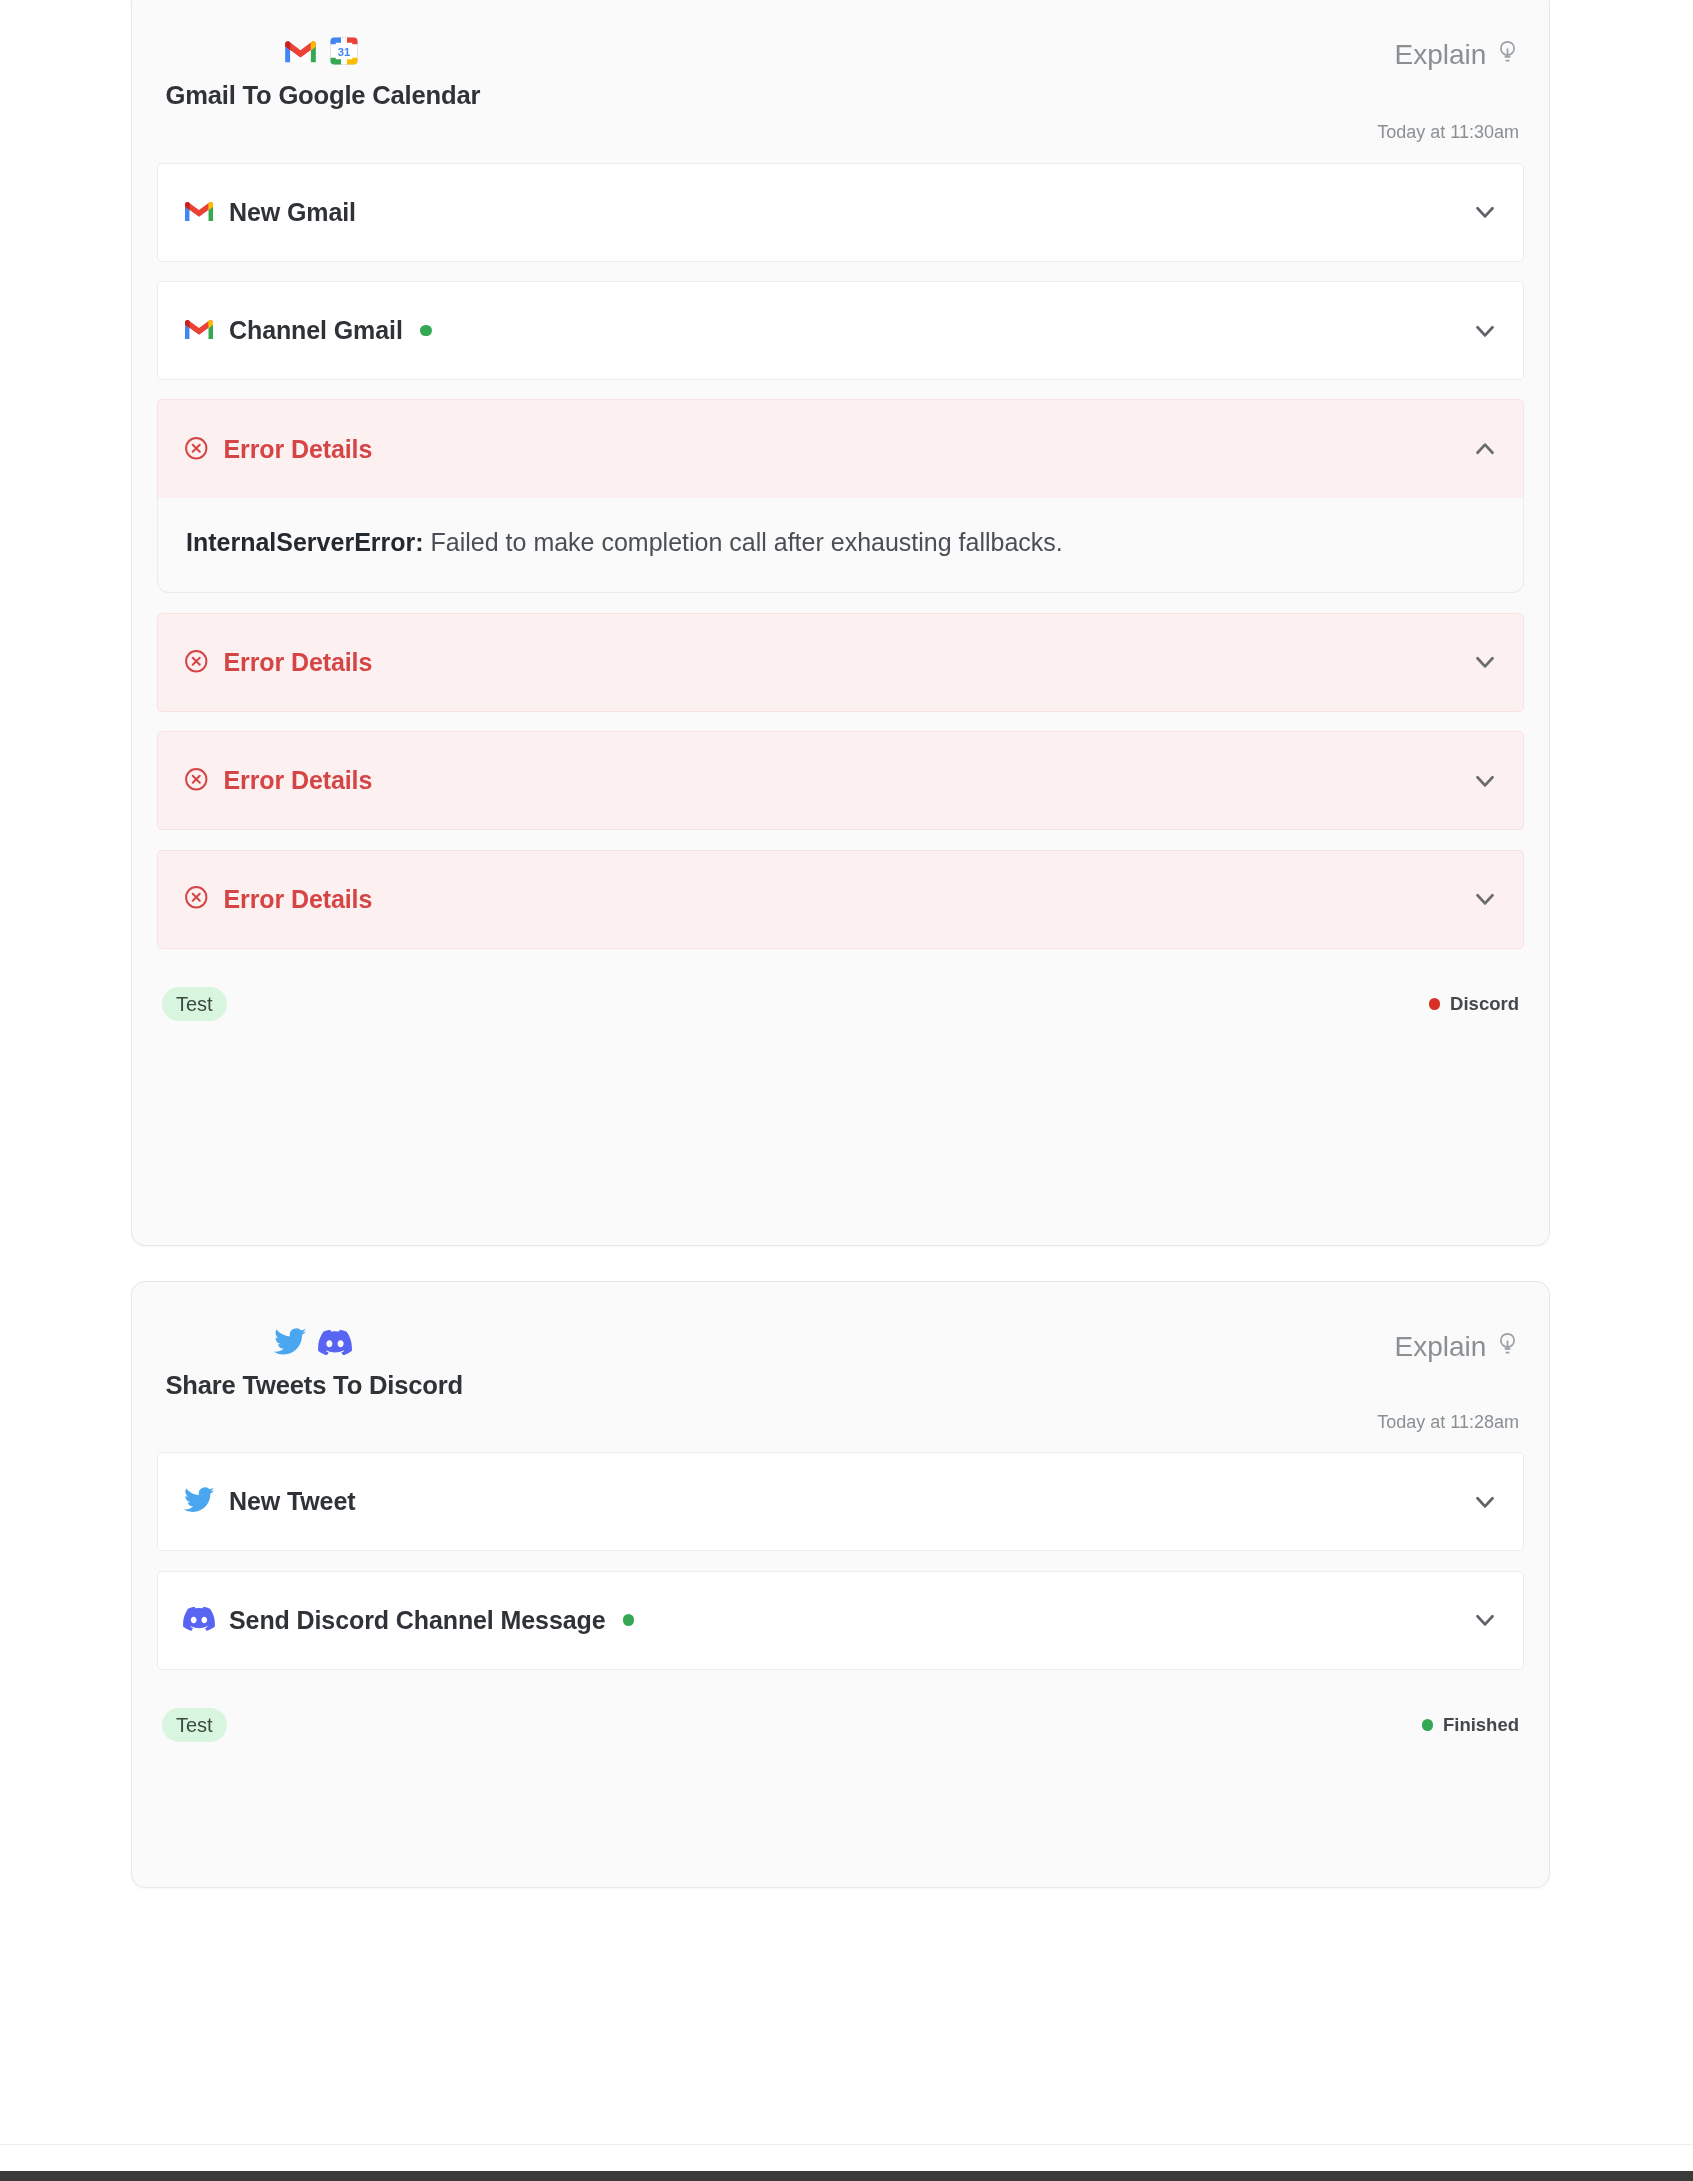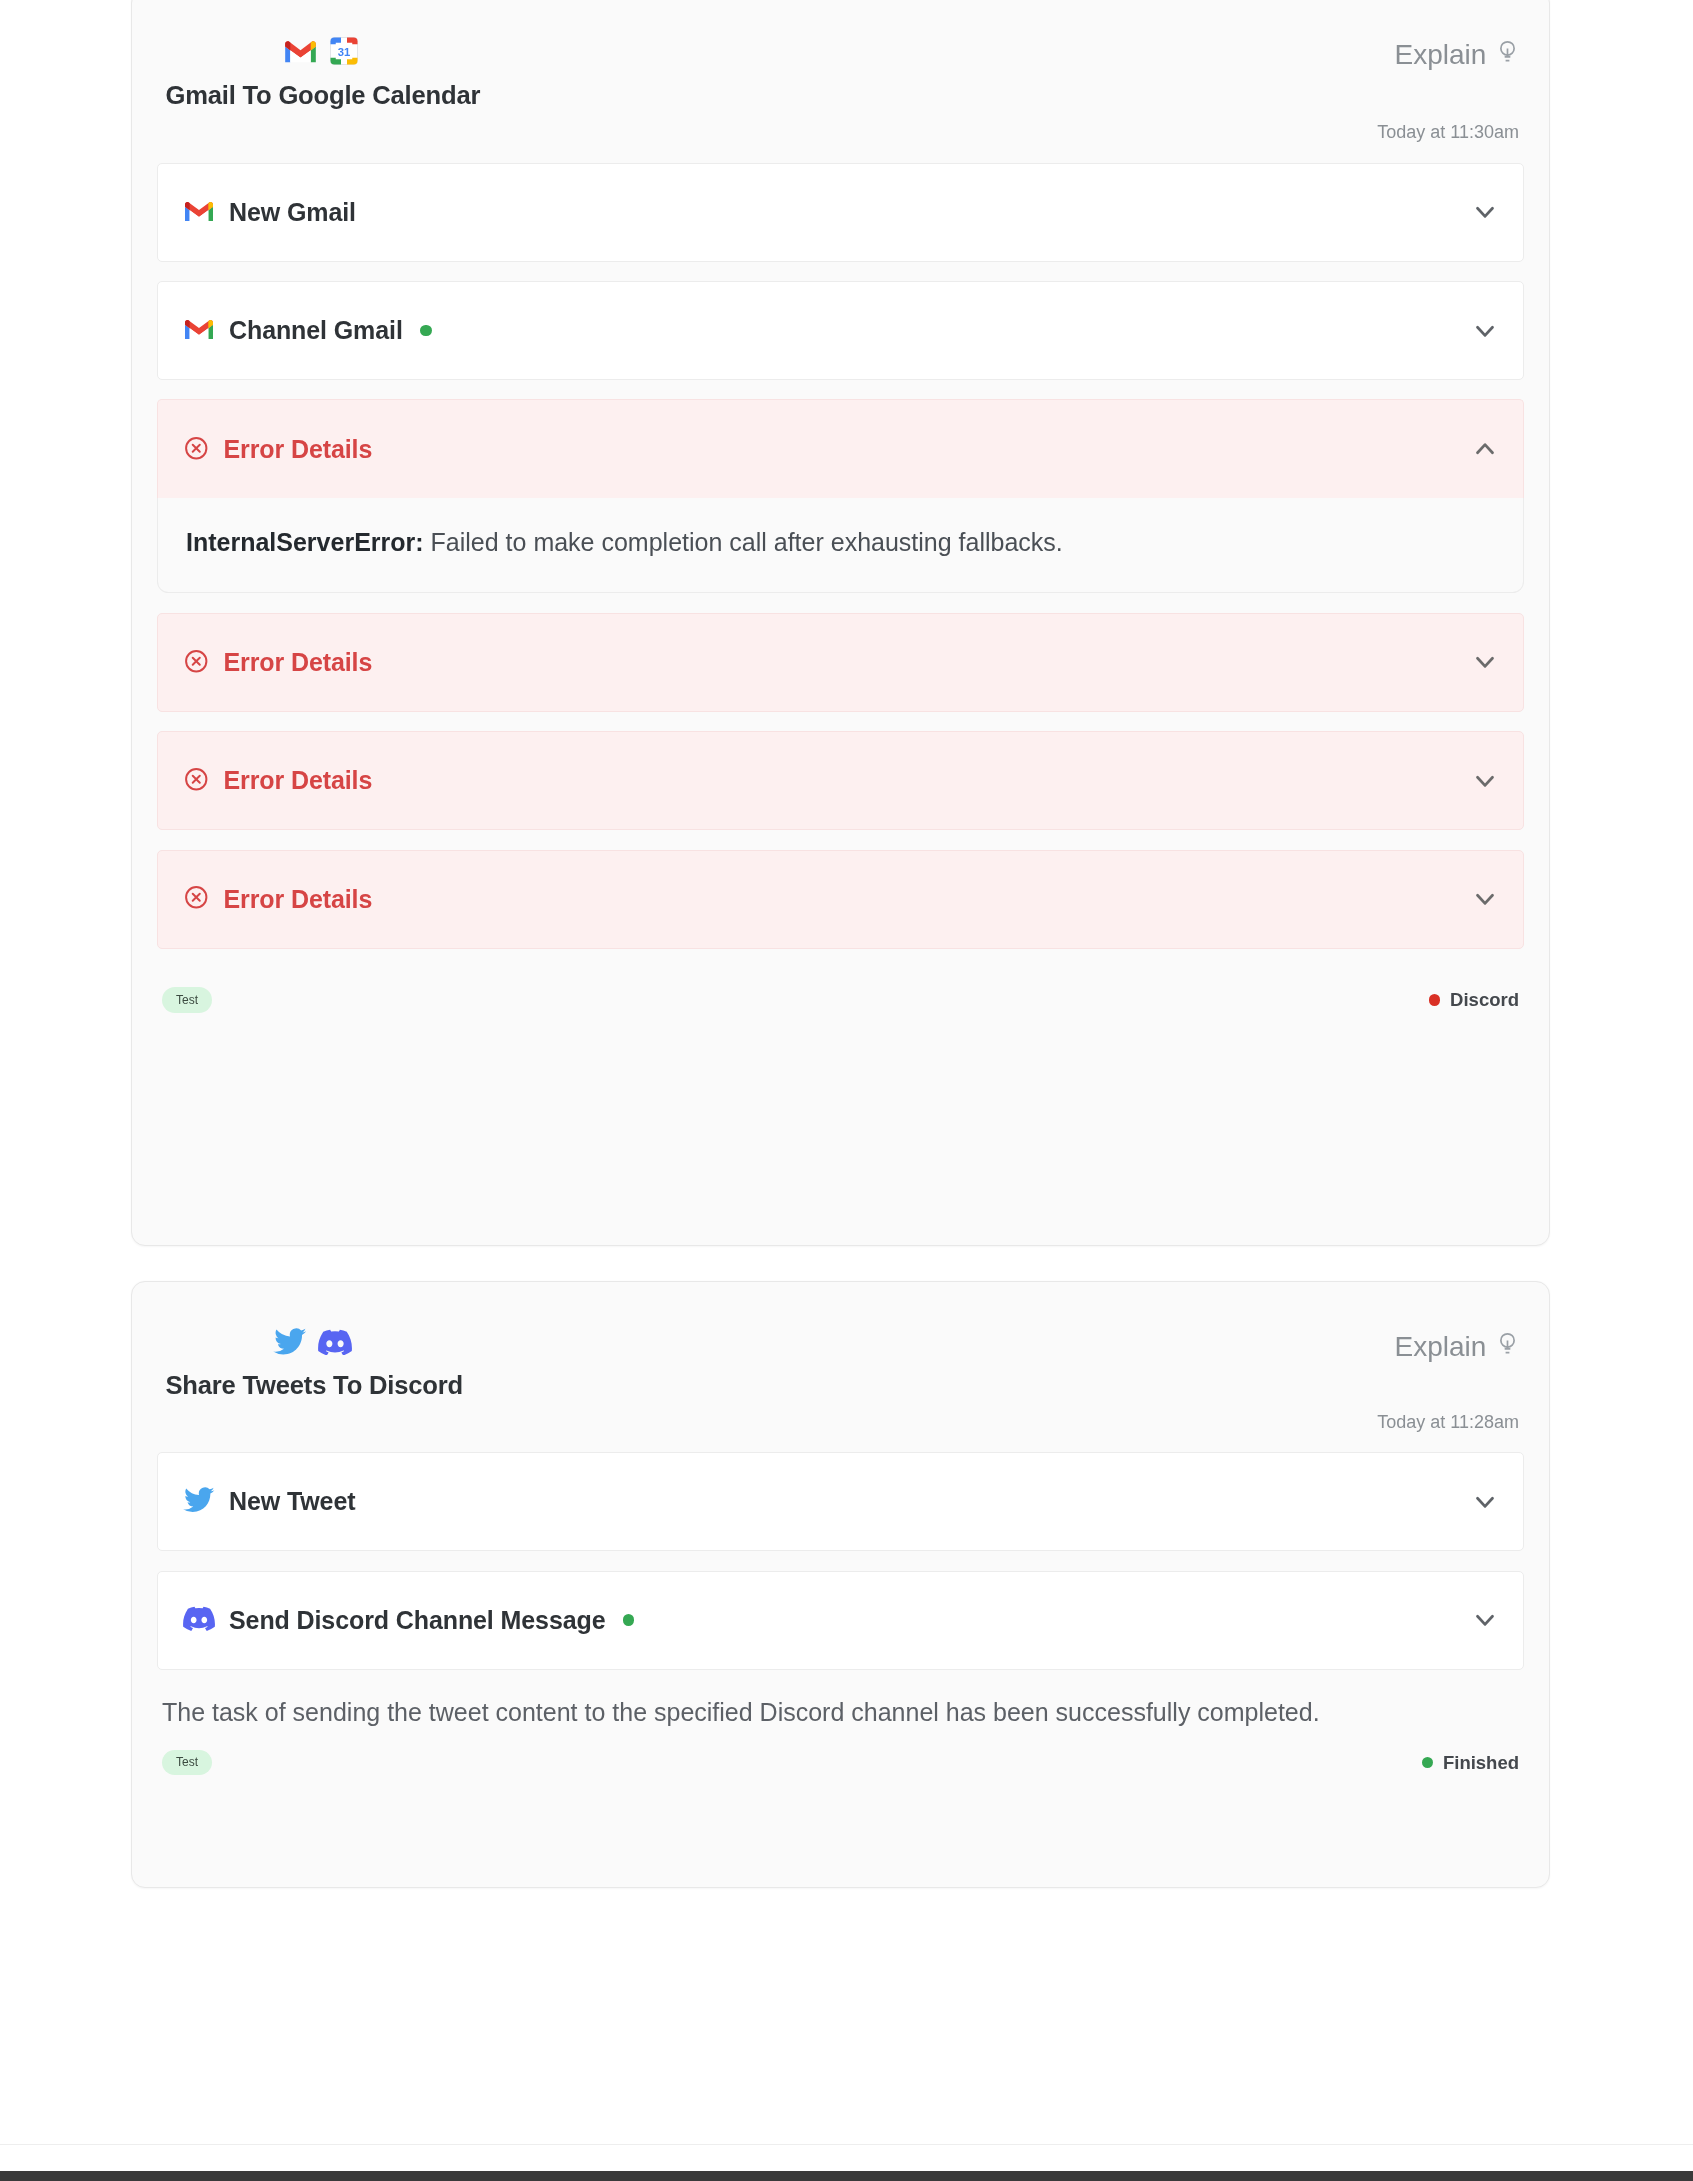--- a/index.html
+++ b/index.html
@@ -149,21 +149,21 @@
   
   .card-footer {
     display: flex;
     align-items: center;
     justify-content: space-between;
     padding: 19.4px 30px 0 30px;
   }
   .badge-test {
     background: #d8f5df;
     color: #3b4a40;
-    font-size: 12px;
+    font-size: 20px;
     border-radius: 881px;
     padding: 6.2px 14px 7px 14px;
     line-height: 1;
   }
   .status {
     display: flex;
     align-items: center;
     gap: 9.7px;
     font-size: 18.5px;
     color: #44484d;
@@ -420,21 +420,20 @@
             <span class="dot-green"></span>
           </span>
           <span class="chev">
             <svg width="30" height="30" viewBox="0 0 24 24" fill="none" stroke="#5f6368" stroke-width="2.2" stroke-linecap="round" stroke-linejoin="round">
                 <polyline points="6 9 12 15.5 18 9"></polyline>
               </svg>
           </span>
         </div>
       </div>
 
-      <div class="result-text">The task of sending the tweet content to the specified Discord channel has been successfully completed.</div>
 
       <div class="card-footer">
         <span class="badge-test">Test</span>
         <span class="status">
           <span class="sdot" style="background:#35a853"></span>
           <span>Finished</span>
         </span>
       </div>
     </div>
   </div>

